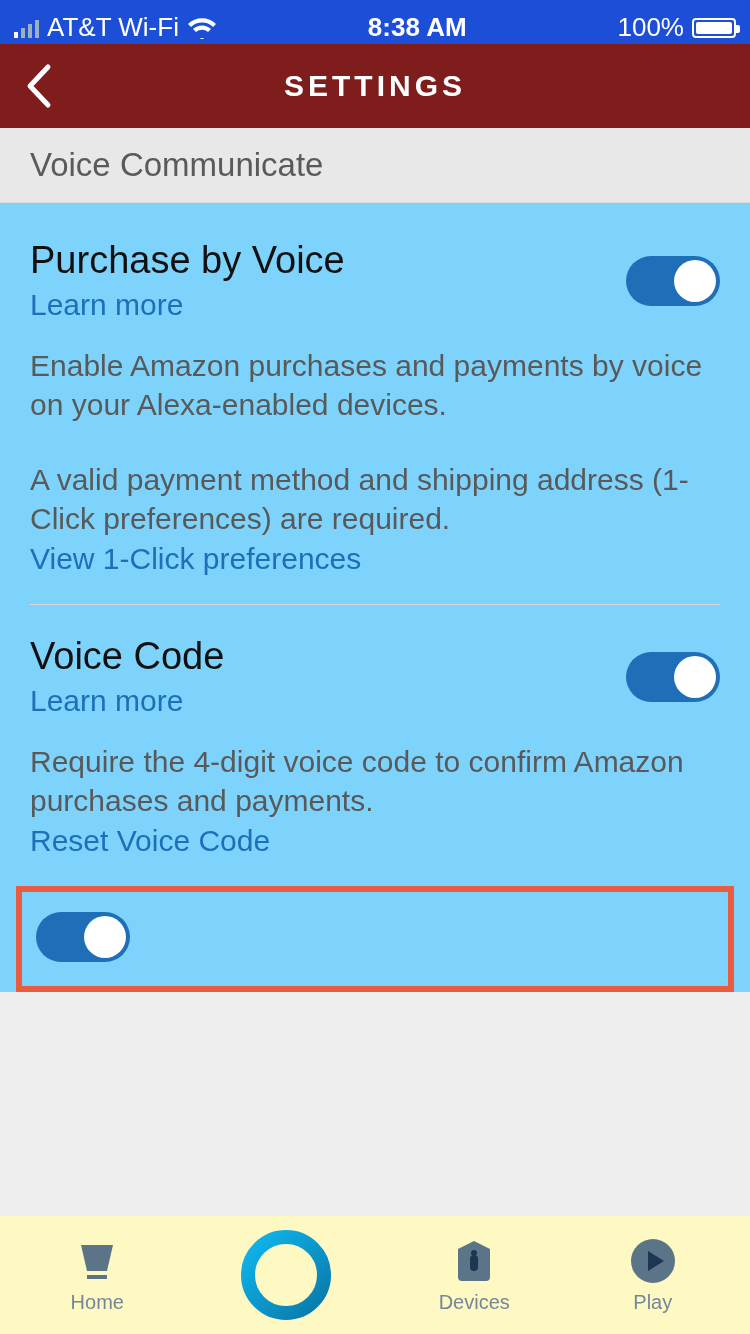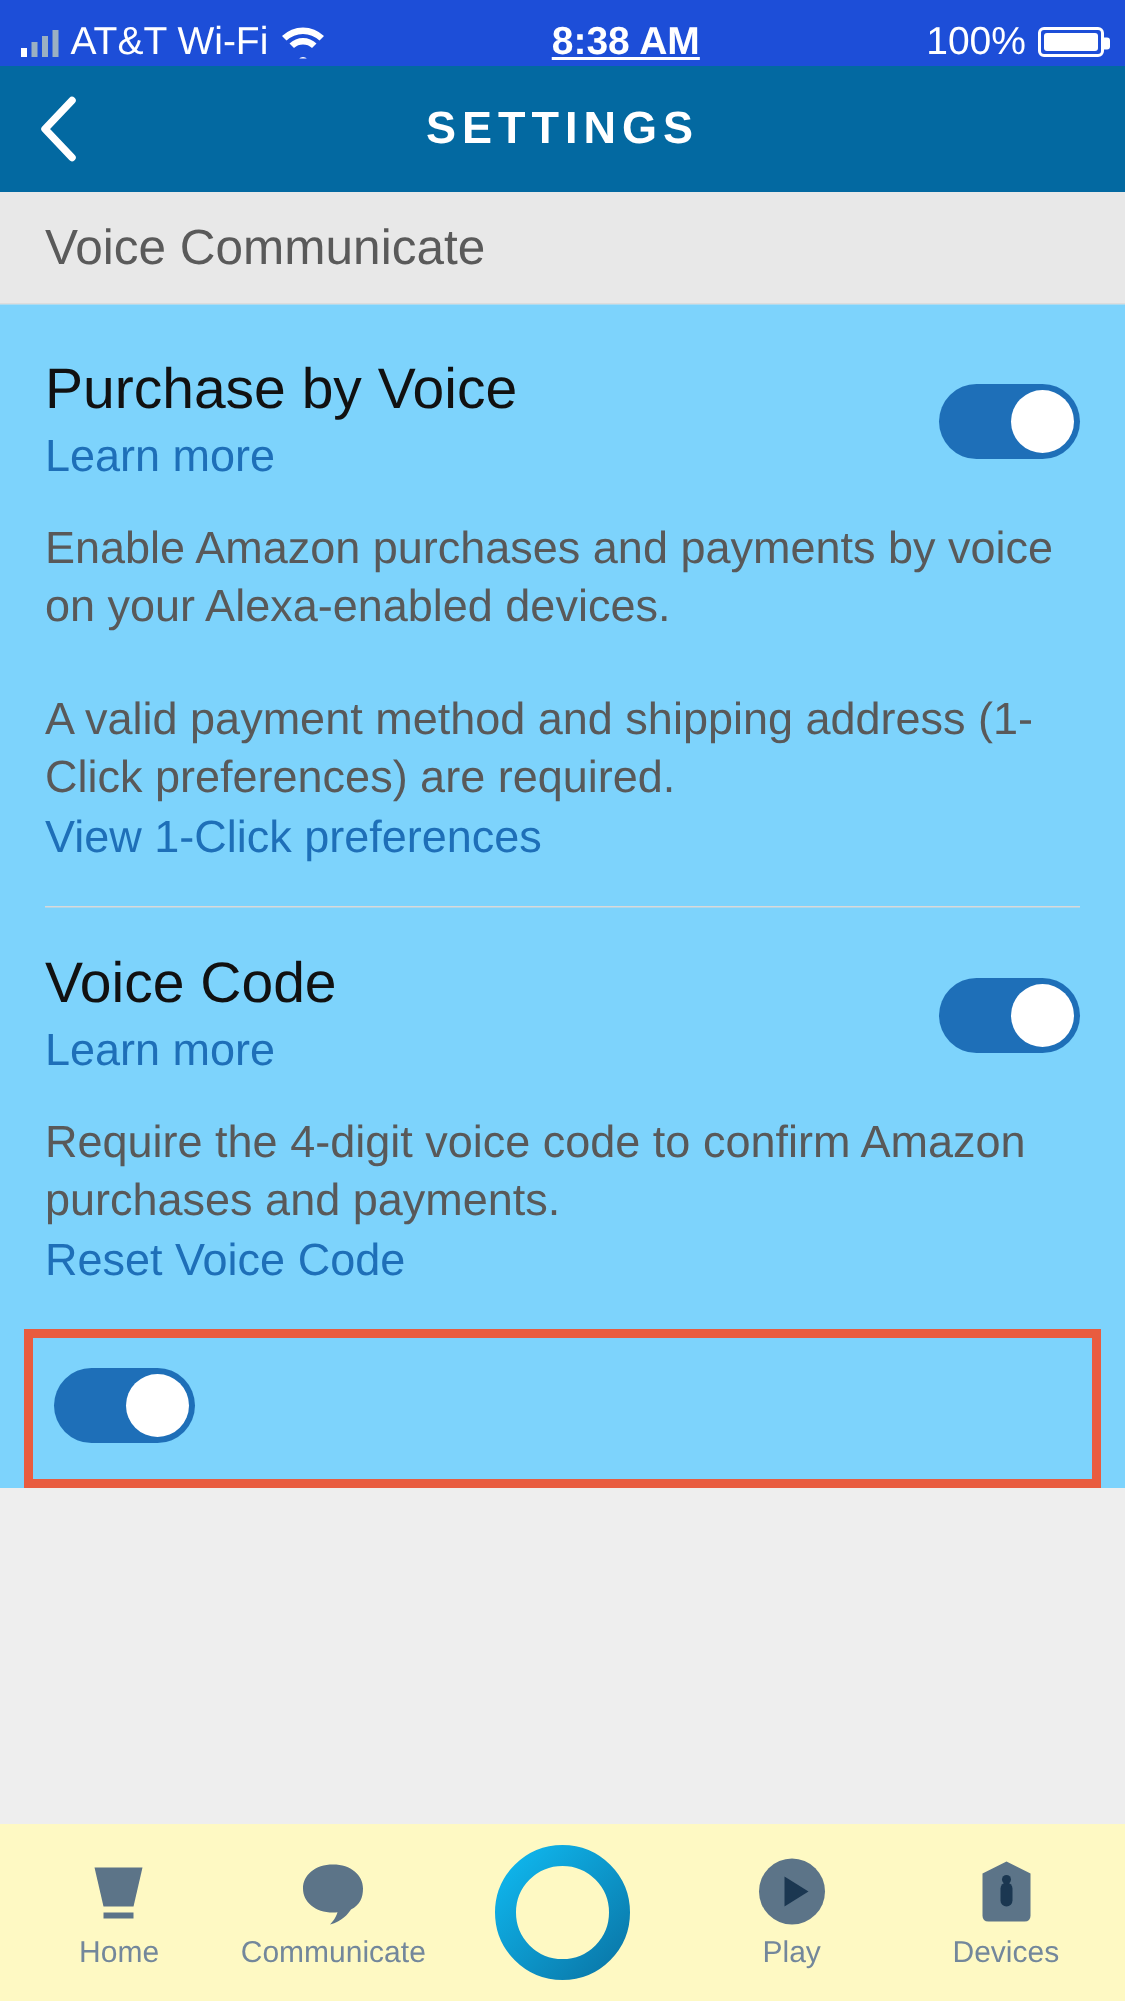--- a/index.html
+++ b/index.html
@@ -21,36 +21,36 @@
     font-size: 26px;
     font-weight: 500;
   }
   .status-left { display: flex; align-items: center; gap: 8px; }
   .sig-bars { display: flex; align-items: flex-end; gap: 3px; height: 20px;}
   .sig-bars span { width: 4px; background: #9bb0c2; }
   .sig-bars span.on { background: #fff; }
   .b1{height:6px} .b2{height:10px} .b3{height:14px} .b4{height:18px}
   .carrier { font-size: 26px; }
   .wifi-icon svg { display:block; }
-  .status-center { font-weight: 600; font-size: 26px; text-decoration: underline; }
+  .status-center { font-weight: 600; font-size: 26px; }
   .status-right { display:flex; align-items:center; gap:8px; }
   .battery-wrap { display:flex; align-items:center; }
   .battery-body{
     width:44px;height:20px;border:2px solid #fff;border-radius:4px;
     position:relative;
   }
   .battery-body::after{
     content:"";position:absolute;right:-6px;top:5px;width:4px;height:8px;
     background:#fff;border-radius:0 2px 2px 0;
   }
   .battery-fill{position:absolute;left:2px;top:2px;bottom:2px;right:2px;background:#fff;border-radius:2px;}
 
   
   .nav-bar{
-    background:#0369a1;color:#fff;height:84px;
+    background:#7f1d1d;color:#fff;height:84px;
     display:flex;align-items:center;justify-content:center;position:relative;
   }
   .nav-title{font-size:30px;font-weight:700;letter-spacing:4px;}
   .back-btn{
     position:absolute;left:24px;top:0;bottom:0;display:flex;
     align-items:center;font-size:52px;
   }
   .back-btn svg{display:block;}
 
   
@@ -189,45 +189,39 @@
 </div>
 
 <div class="tab-bar">
   <div class="tab">
     <svg width="48" height="48" viewBox="0 0 48 48">
       <path d="M8 8 L40 8 L34 34 L14 34 Z" fill="#5c7488"></path>
       <rect x="14" y="38" width="20" height="4" fill="#5c7488"></rect>
     </svg>
     <span>Home</span>
   </div>
-  <div class="tab">
-    <svg width="48" height="48" viewBox="0 0 48 48">
-      <path d="M24 6 C12 6 4 13 4 22 C4 31 12 38 24 38 C25 38 26 38 27 37.8 L27 37.8 C26 42 22 46 22 46 C30 44 34 39 36 36 C42 33 44 28 44 22 C44 13 36 6 24 6 Z" fill="#5c7488"></path>
-    </svg>
-    <span>Communicate</span>
-  </div>
   <div class="tab center">
     <svg width="92" height="92" viewBox="0 0 92 92">
       <defs>
         <linearGradient id="g1" x1="0" y1="0" x2="1" y2="1">
           <stop offset="0" stop-color="#0fb7ee"></stop>
           <stop offset="1" stop-color="#0a77a8"></stop>
         </linearGradient>
       </defs>
       <circle cx="46" cy="46" r="38" fill="none" stroke="url(#g1)" stroke-width="14"></circle>
     </svg>
   </div>
   <div class="tab">
     <svg width="48" height="48" viewBox="0 0 48 48">
-      <circle cx="24" cy="24" r="22" fill="#5c7488"></circle>
-      <polygon points="19,14 19,34 35,24" fill="#1b3751"></polygon>
-    </svg>
-    <span>Play</span>
-  </div>
-  <div class="tab">
-    <svg width="48" height="48" viewBox="0 0 48 48">
       <path d="M24 4 L40 12 L40 40 Q40 44 36 44 L12 44 Q8 44 8 40 L8 12 Z" fill="#5c7488"></path>
       <rect x="20" y="18" width="8" height="16" rx="4" fill="#1b3751"></rect>
       <circle cx="24" cy="16" r="3" fill="#1b3751"></circle>
     </svg>
     <span>Devices</span>
   </div>
+  <div class="tab">
+    <svg width="48" height="48" viewBox="0 0 48 48">
+      <circle cx="24" cy="24" r="22" fill="#5c7488"></circle>
+      <polygon points="19,14 19,34 35,24" fill="#1b3751"></polygon>
+    </svg>
+    <span>Play</span>
+  </div>
 </div>
 
 </body></html>

